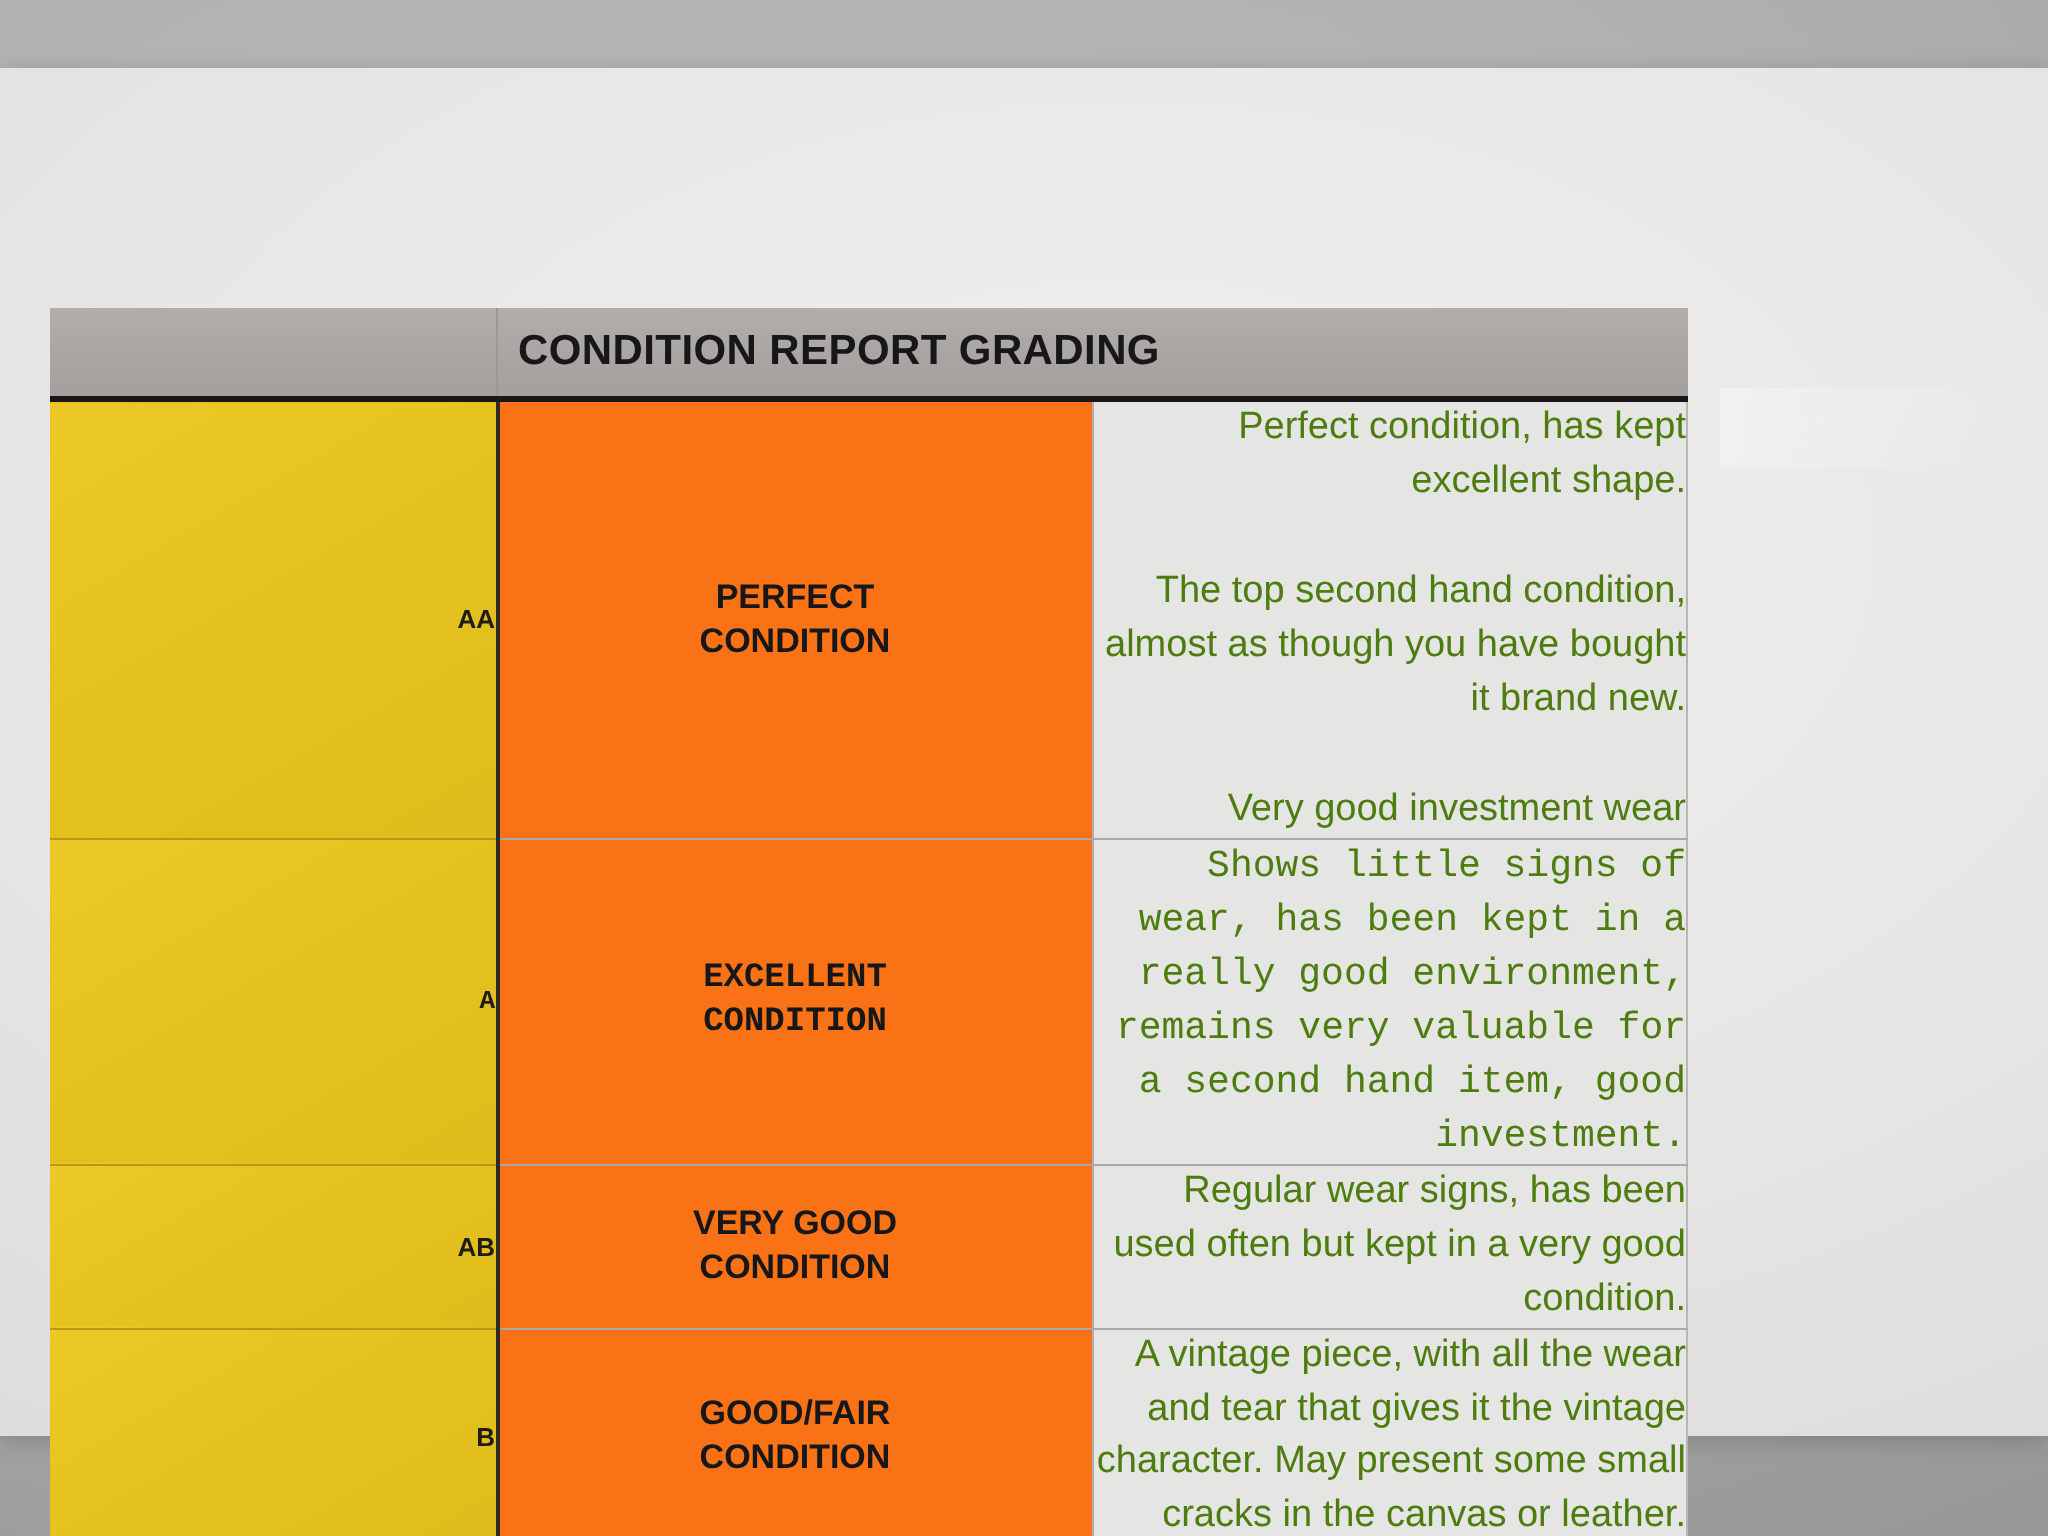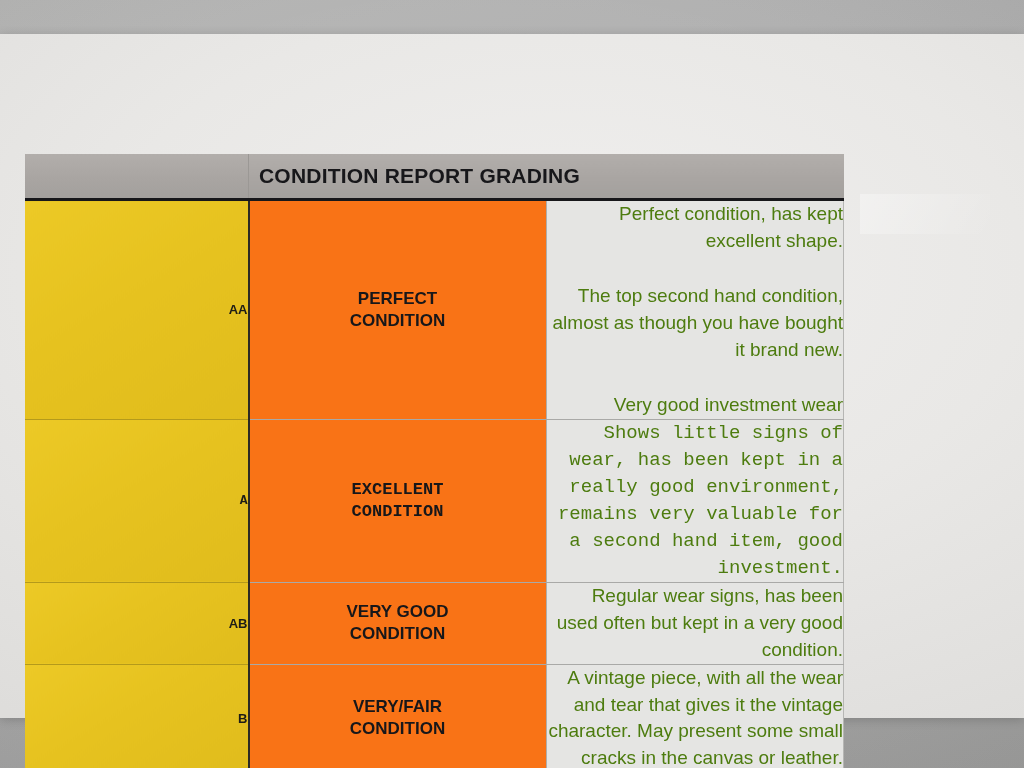--- a/index.html
+++ b/index.html
@@ -179,21 +179,21 @@
           <div>CONDITION</div>
         </td>
         <td class="desc-cell">
           <p class="desc-para">Regular wear signs, has been used often but kept in a very good condition.</p>
         </td>
       </tr>
 
       <tr class="row-b grade-row-last">
         <td class="grade-cell">B</td>
         <td class="condition-cell">
-          <div>VERY/FAIR</div>
+          <div>GOOD/FAIR</div>
           <div>CONDITION</div>
         </td>
         <td class="desc-cell">
           <p class="desc-para">A vintage piece, with all the wear and tear that gives it the vintage character. May present some small cracks in the canvas or leather.</p>
         </td>
       </tr>
 
     </tbody>
   </table>
 

